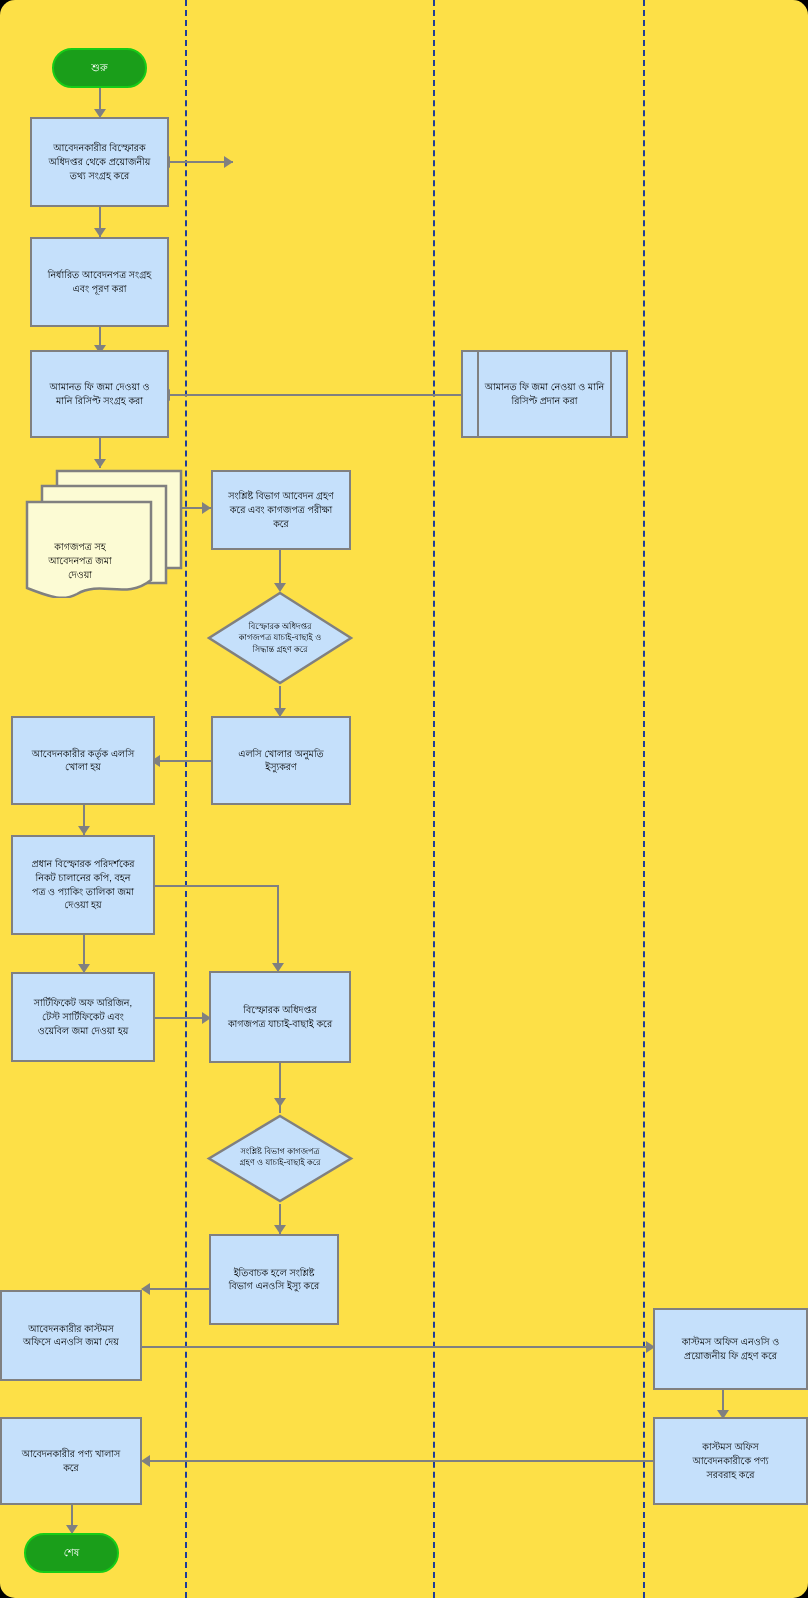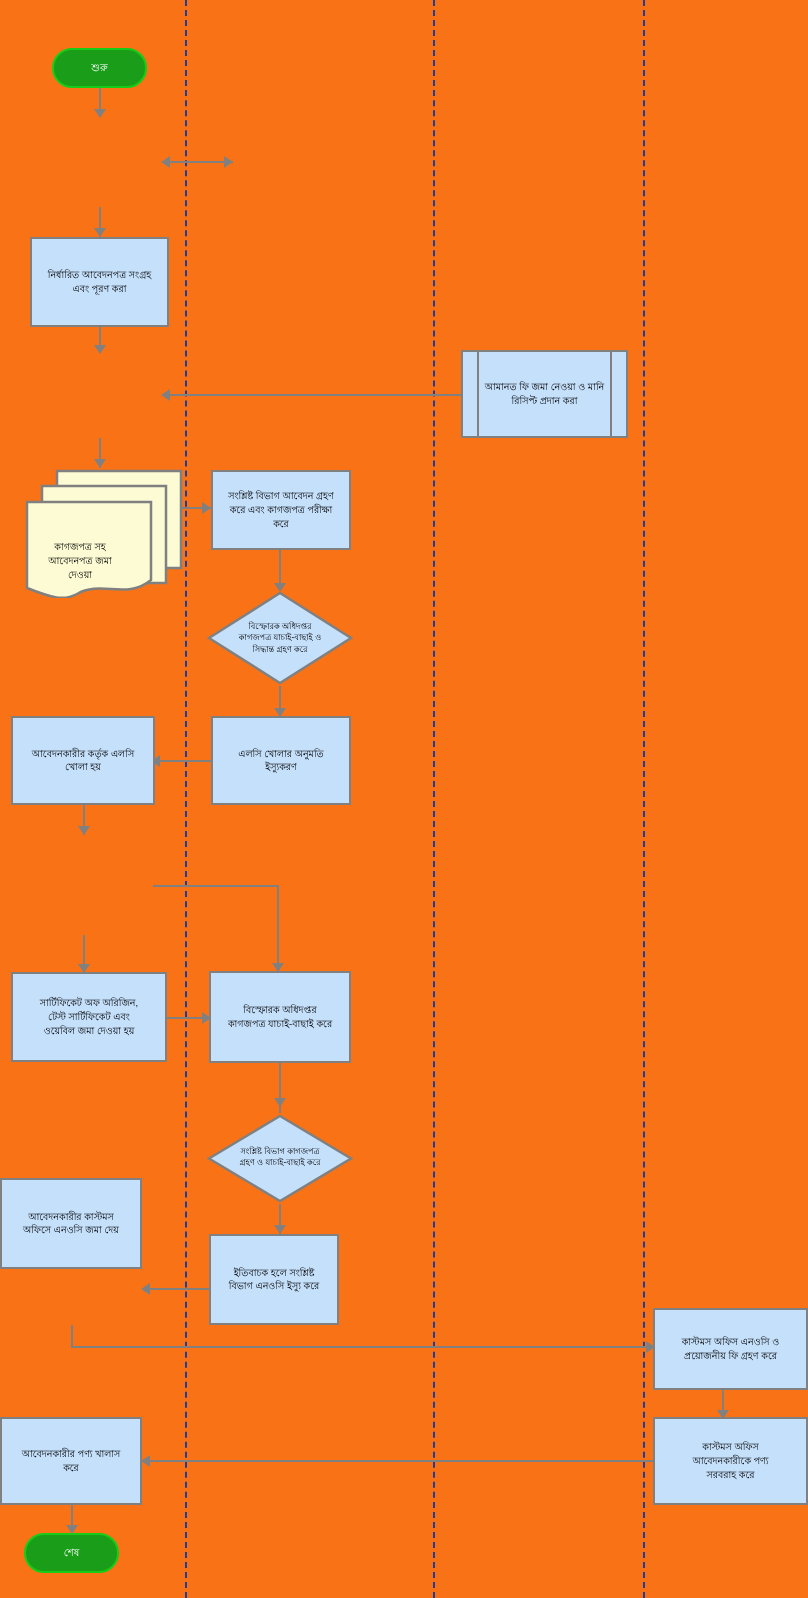--- a/index.html
+++ b/index.html
@@ -1,21 +1,22 @@
 <!DOCTYPE html>
 <html><head>
 <meta charset="utf-8">
 <style>
   html,body{margin:0;padding:0;background:#000;}
   #canvas{
     position:relative;
     width:808px;height:1598px;
-    background:#f97316;
+    background:#fde047;
     overflow:hidden;
     font-family:"Liberation Sans","DejaVu Sans",sans-serif;
+    border-radius:15px;
   }
   
   .lane-line{
     position:absolute;top:0;width:0;height:1598px;
     border-left:2px dashed #1f3d99;
   }
   
   .ntext{
     position:absolute;
     left:0;right:0;top:50%;
@@ -145,27 +146,36 @@
   <div class="conn h" style="left:148px;top:1460px;width:506px;"></div>
   <div class="arrow left" style="left:141px;top:1455px;"></div>
 
   <div class="conn v" style="left:71px;top:1505px;height:28px;"></div>
   <div class="arrow down" style="left:66px;top:1525px;"></div>
 
   <div class="term" style="left:52px;top:48px;width:95px;height:40px;">
     <div class="ntext">শুরু</div>
   </div>
 
+  <div class="proc" style="left:30px;top:117px;width:139px;height:90px;">
+    <div class="ntext">আবেদনকারীর বিস্ফোরক
+অধিদপ্তর থেকে প্রয়োজনীয়
+তথ্য সংগ্রহ করে</div>
+  </div>
 
 
   <div class="proc" style="left:30px;top:237px;width:139px;height:90px;">
     <div class="ntext">নির্ধারিত আবেদনপত্র সংগ্রহ
 এবং পূরণ করা</div>
   </div>
 
+  <div class="proc" style="left:30px;top:350px;width:139px;height:88px;">
+    <div class="ntext">আমানত ফি জমা দেওয়া ও
+মানি রিসিপ্ট সংগ্রহ করা</div>
+  </div>
 
   <div class="predef" style="left:461px;top:350px;width:167px;height:88px;">
     <div class="bar" style="left:14px;"></div>
     <div class="bar" style="right:14px;"></div>
     <div class="ntext">আমানত ফি জমা নেওয়া ও মানি
 রিসিপ্ট প্রদান করা</div>
   </div>
 
   <div class="docs" style="left:24px;top:468px;width:160px;height:130px;">
     <svg width="160" height="130" viewBox="0 0 160 130">
@@ -197,22 +207,28 @@
   <div class="proc" style="left:211px;top:716px;width:140px;height:89px;">
     <div class="ntext">এলসি খোলার অনুমতি
 ইস্যুকরণ</div>
   </div>
 
   <div class="proc" style="left:11px;top:716px;width:144px;height:89px;padding-left:14px;">
     <div class="ntext">আবেদনকারীর কর্তৃক এলসি
 খোলা হয়</div>
   </div>
 
-
-  <div class="proc" style="left:11px;top:972px;width:156px;height:90px;">
+  <div class="proc" style="left:11px;top:835px;width:144px;height:100px;">
+    <div class="ntext">প্রধান বিস্ফোরক পরিদর্শকের
+নিকট চালানের কপি, বহন
+পত্র ও  প্যাকিং তালিকা জমা
+দেওয়া হয়</div>
+  </div>
+
+  <div class="proc" style="left:11px;top:972px;width:144px;height:90px;">
     <div class="ntext">সার্টিফিকেট অফ অরিজিন,
 টেস্ট সার্টিফিকেট এবং
 ওয়েবিল জমা দেওয়া হয়</div>
   </div>
 
   <div class="proc" style="left:209px;top:971px;width:142px;height:92px;">
     <div class="ntext">বিস্ফোরক অধিদপ্তর
 কাগজপত্র যাচাই-বাছাই করে</div>
   </div>
 
@@ -222,21 +238,21 @@
     </svg>
     <div class="ntext" style="top:44px;">সংশ্লিষ্ট বিভাগ কাগজপত্র
 গ্রহণ ও যাচাই-বাছাই করে</div>
   </div>
 
   <div class="proc" style="left:209px;top:1234px;width:130px;height:91px;">
     <div class="ntext">ইতিবাচক হলে সংশ্লিষ্ট
 বিভাগ  এনওসি ইস্যু করে</div>
   </div>
 
-  <div class="proc" style="left:0px;top:1178px;width:142px;height:91px;">
+  <div class="proc" style="left:0px;top:1290px;width:142px;height:91px;">
     <div class="ntext">আবেদনকারীর কাস্টমস
 অফিসে এনওসি জমা দেয়</div>
   </div>
 
   <div class="proc" style="left:653px;top:1308px;width:155px;height:82px;padding-left:20px;">
     <div class="ntext">কাস্টমস অফিস এনওসি ও
 প্রয়োজনীয় ফি গ্রহণ করে</div>
   </div>
 
   <div class="proc" style="left:653px;top:1417px;width:155px;height:88px;">

